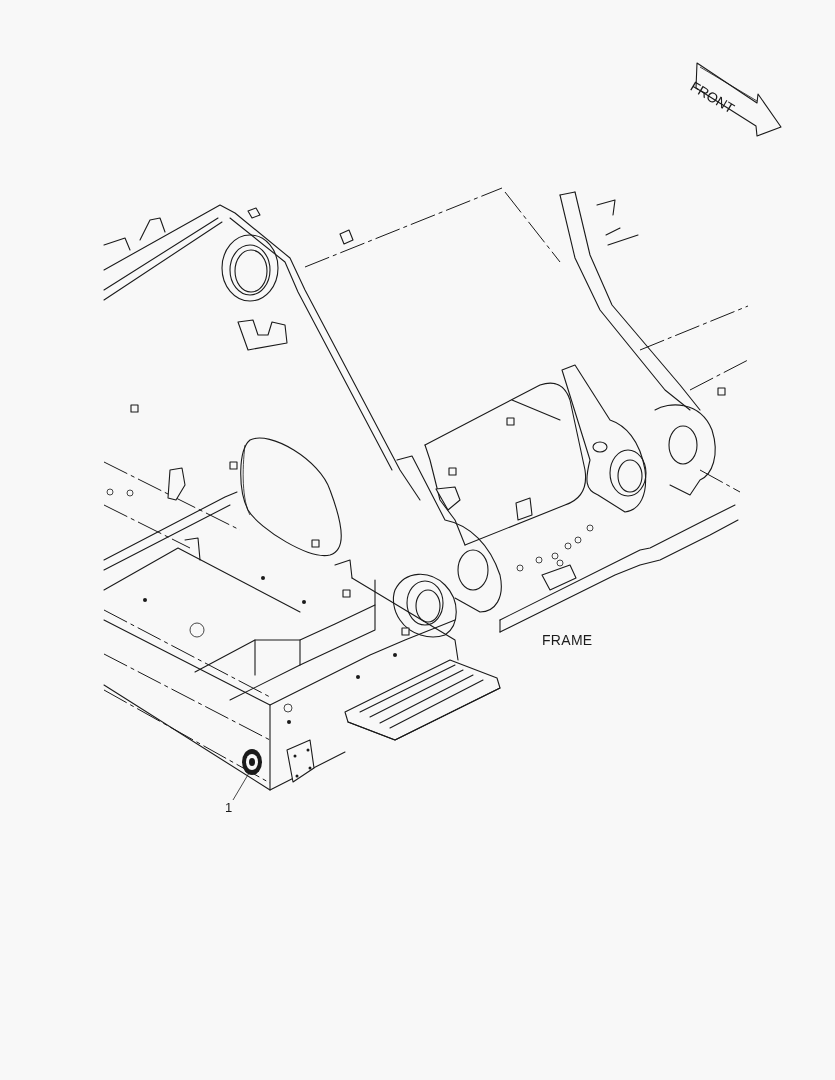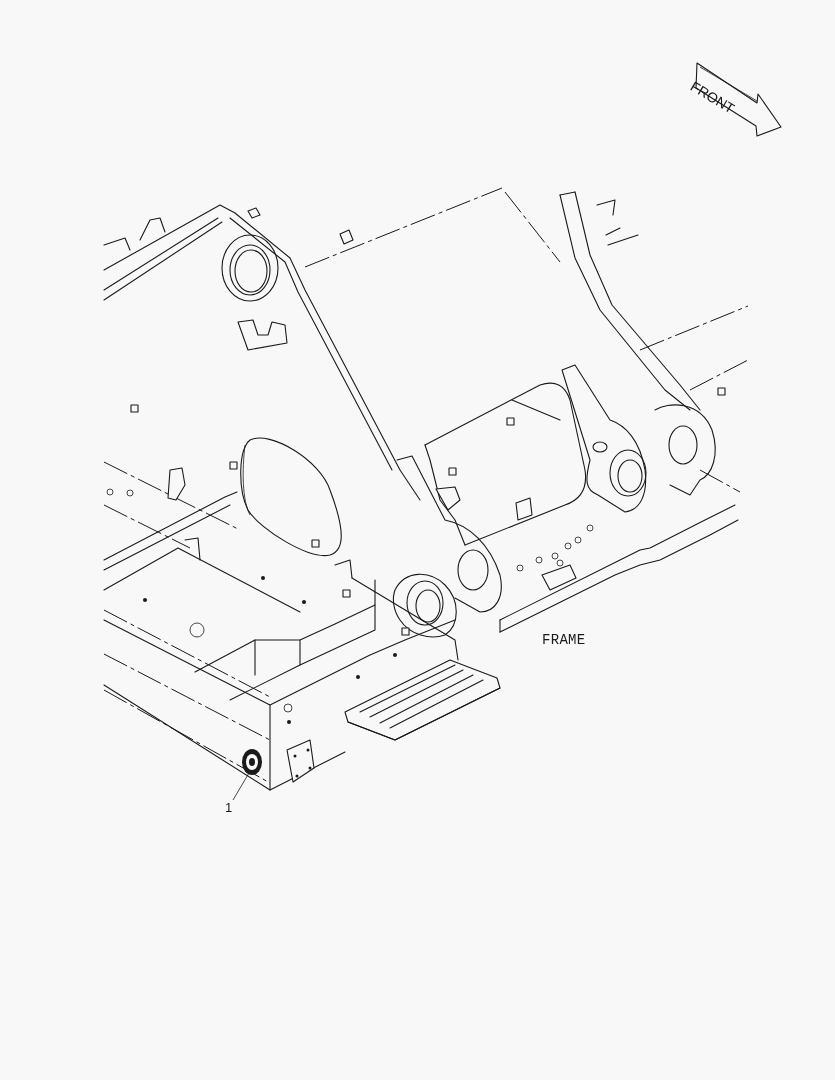--- a/index.html
+++ b/index.html
@@ -15,21 +15,21 @@
   .lf { fill: #f8f8f8; stroke: #1a1a1a; stroke-width: 1.1; stroke-linejoin: round; }
   .dash { fill: none; stroke: #1a1a1a; stroke-width: 1; stroke-dasharray: 26 4 4 4; }
   .thin { fill: none; stroke: #1a1a1a; stroke-width: 0.8; }
   .dot { fill: #1a1a1a; }
   .label {
     position: absolute;
     color: #1a1a1a;
     font-family: "Liberation Sans", sans-serif;
     white-space: nowrap;
   }
-  .frame-label { left: 542px; top: 632px; font-size: 14px; letter-spacing: 0.3px; font-family: Liberation Mono, monospace; }
+  .frame-label { left: 542px; top: 632px; font-size: 14px; letter-spacing: 0.3px; }
   .callout-1 { left: 225px; top: 800px; font-size: 13px; }
   .front-text {
     position: absolute;
     left: 696px; top: 78px;
     font-size: 14px;
     transform: rotate(31deg);
     transform-origin: left top;
     color: #1a1a1a;
     font-family: "Liberation Sans", sans-serif;
   }

